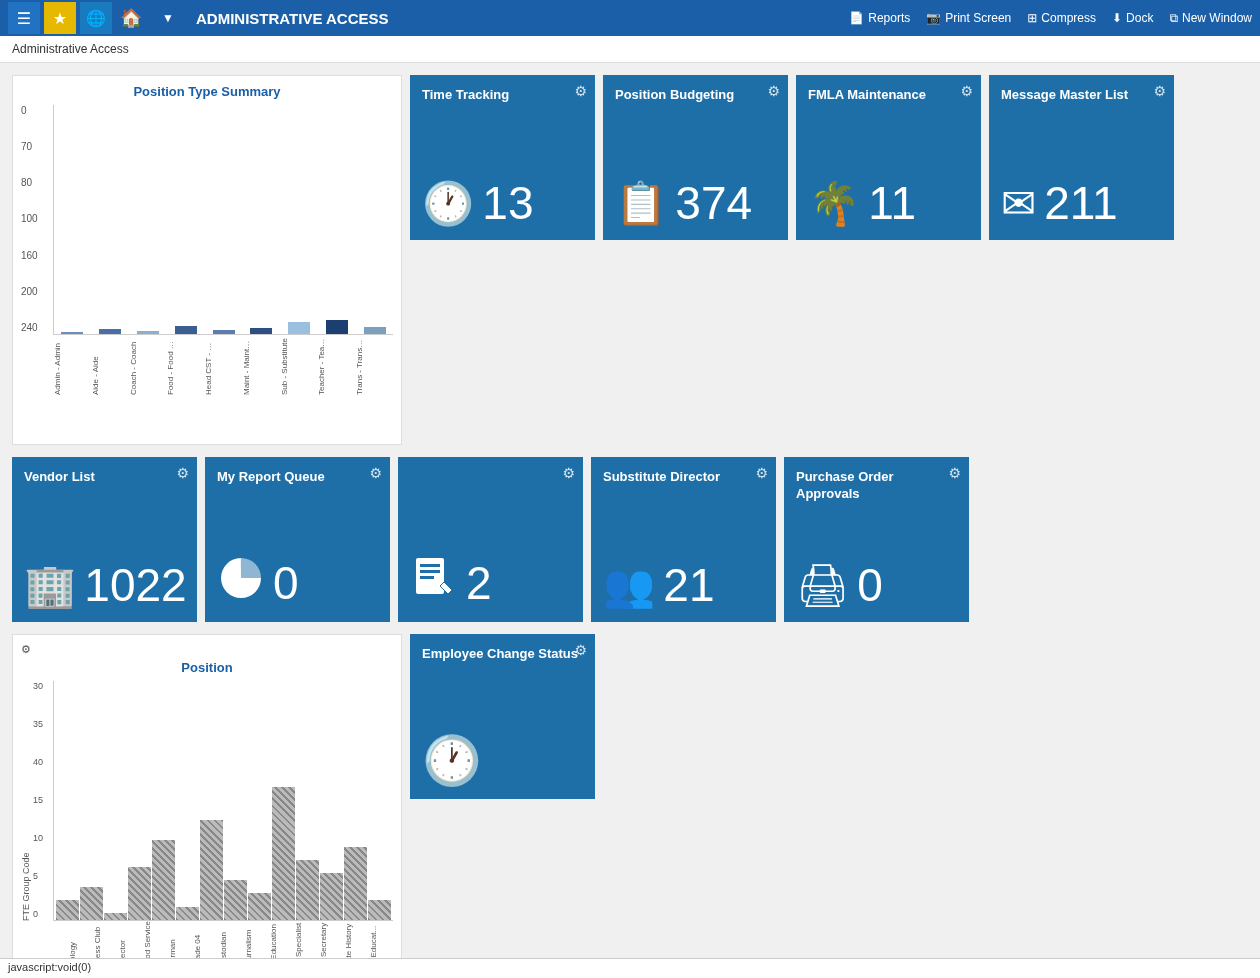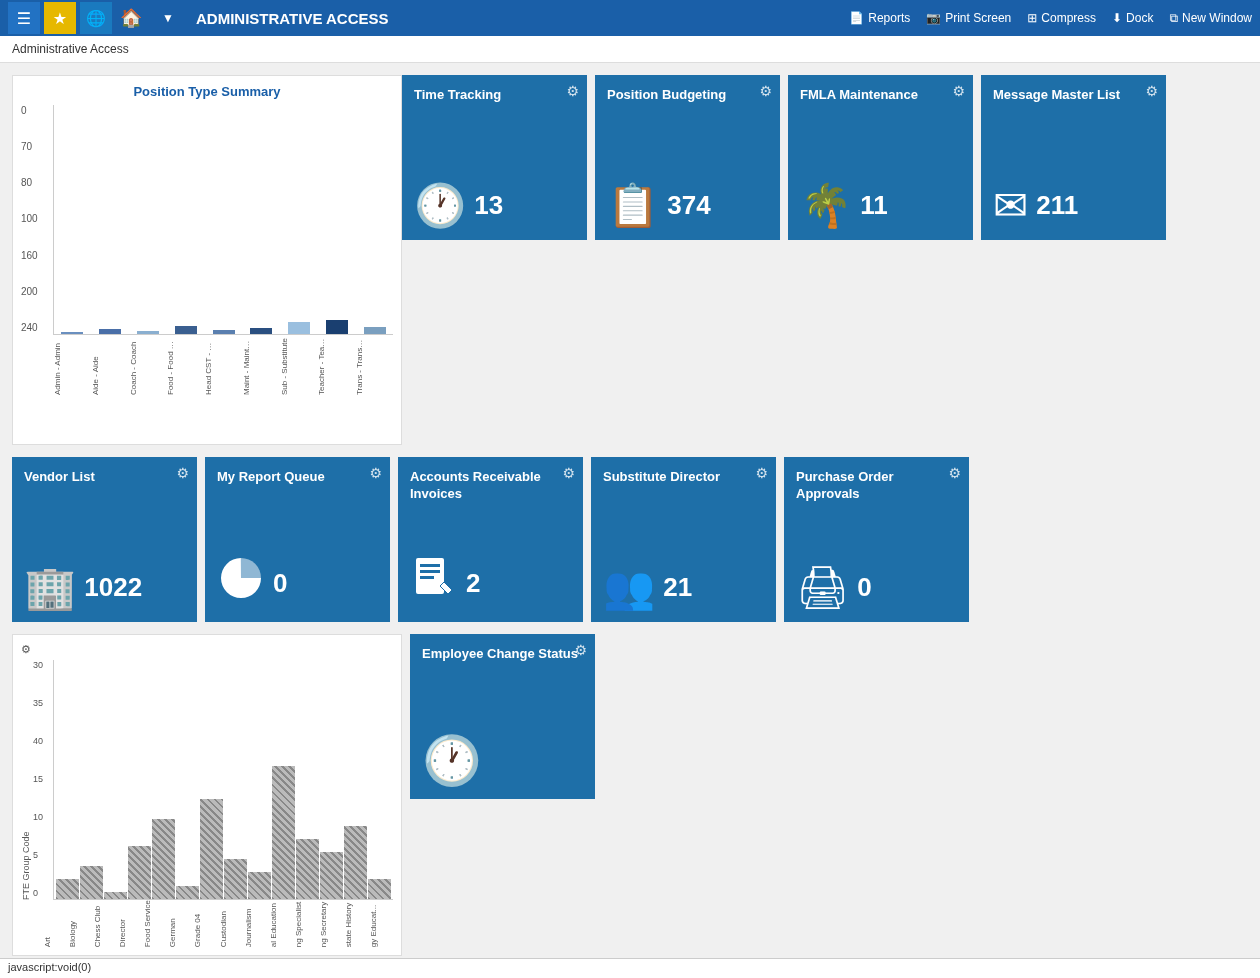--- a/index.html
+++ b/index.html
@@ -52,20 +52,21 @@
     .main-content {
       padding: 12px;
       display: flex;
       flex-direction: column;
       gap: 12px;
     }
 
     
     .top-row {
       display: flex;
+      gap: 8px;
       align-items: flex-start;
     }
 
     
     .chart-area {
       background: white;
       border: 1px solid #ddd;
       padding: 8px;
       width: 390px;
       min-height: 370px;
@@ -171,22 +172,22 @@
       display: flex;
       align-items: center;
       gap: 8px;
       margin-top: auto;
     }
     .tile-icon {
       font-size: 42px;
       color: white;
     }
     .tile-count {
-      font-size: 26px;
-      font-weight: bold;
+      font-size: 46px;
+      font-weight: normal;
       color: white;
     }
 
     
     .middle-row {
       display: flex;
       gap: 8px;
     }
 
     
@@ -389,21 +390,20 @@
             <path d="M24 4 A20 20 0 0 1 44 24 L24 24 Z" fill="rgba(255,255,255,0.5)"></path>
             <path d="M44 24 A20 20 0 1 1 23.9 4.01 L24 24 Z" fill="white"></path>
           </svg>
         </span>
         <span class="tile-count">0</span>
       </div>
     </div>
 
     <div class="tile">
       <span class="tile-gear gear-unicode">⚙</span>
-      <div class="tile-title">Accounts Receivable Invoices</div>
       <div class="tile-body">
         <span class="tile-icon">
           <svg width="48" height="48" viewBox="0 0 48 48" fill="white">
             <rect x="6" y="4" width="28" height="36" rx="2" fill="white"></rect>
             <rect x="10" y="10" width="20" height="3" fill="#1e6fa8"></rect>
             <rect x="10" y="16" width="20" height="3" fill="#1e6fa8"></rect>
             <rect x="10" y="22" width="14" height="3" fill="#1e6fa8"></rect>
             <path d="M30 32 L38 40 L42 36 L34 28 Z" fill="white" stroke="#1e6fa8" stroke-width="1"></path>
           </svg>
         </span>
@@ -429,20 +429,21 @@
       </div>
     </div>
   </div>
 
   <div class="bottom-row">
 
     <div class="chart-area2">
       <div style="display:flex; align-items:center; justify-content:space-between; margin-bottom:4px;">
         <span style="font-size:11px; color:#555;">⚙</span>
       </div>
+      <div class="chart-title">Position</div>
       <div style="display:flex; height:240px;">
 
         <div style="writing-mode:vertical-rl; transform:rotate(180deg); font-size:9px; color:#555; white-space:nowrap; margin-right:2px;">FTE Group Code</div>
         <div style="display:flex; flex-direction:column-reverse; justify-content:space-between; width:20px; font-size:9px; color:#555; padding-bottom:2px;">
           <span>0</span>
           <span>5</span>
           <span>10</span>
           <span>15</span>
           <span>40</span>
           <span>35</span>

